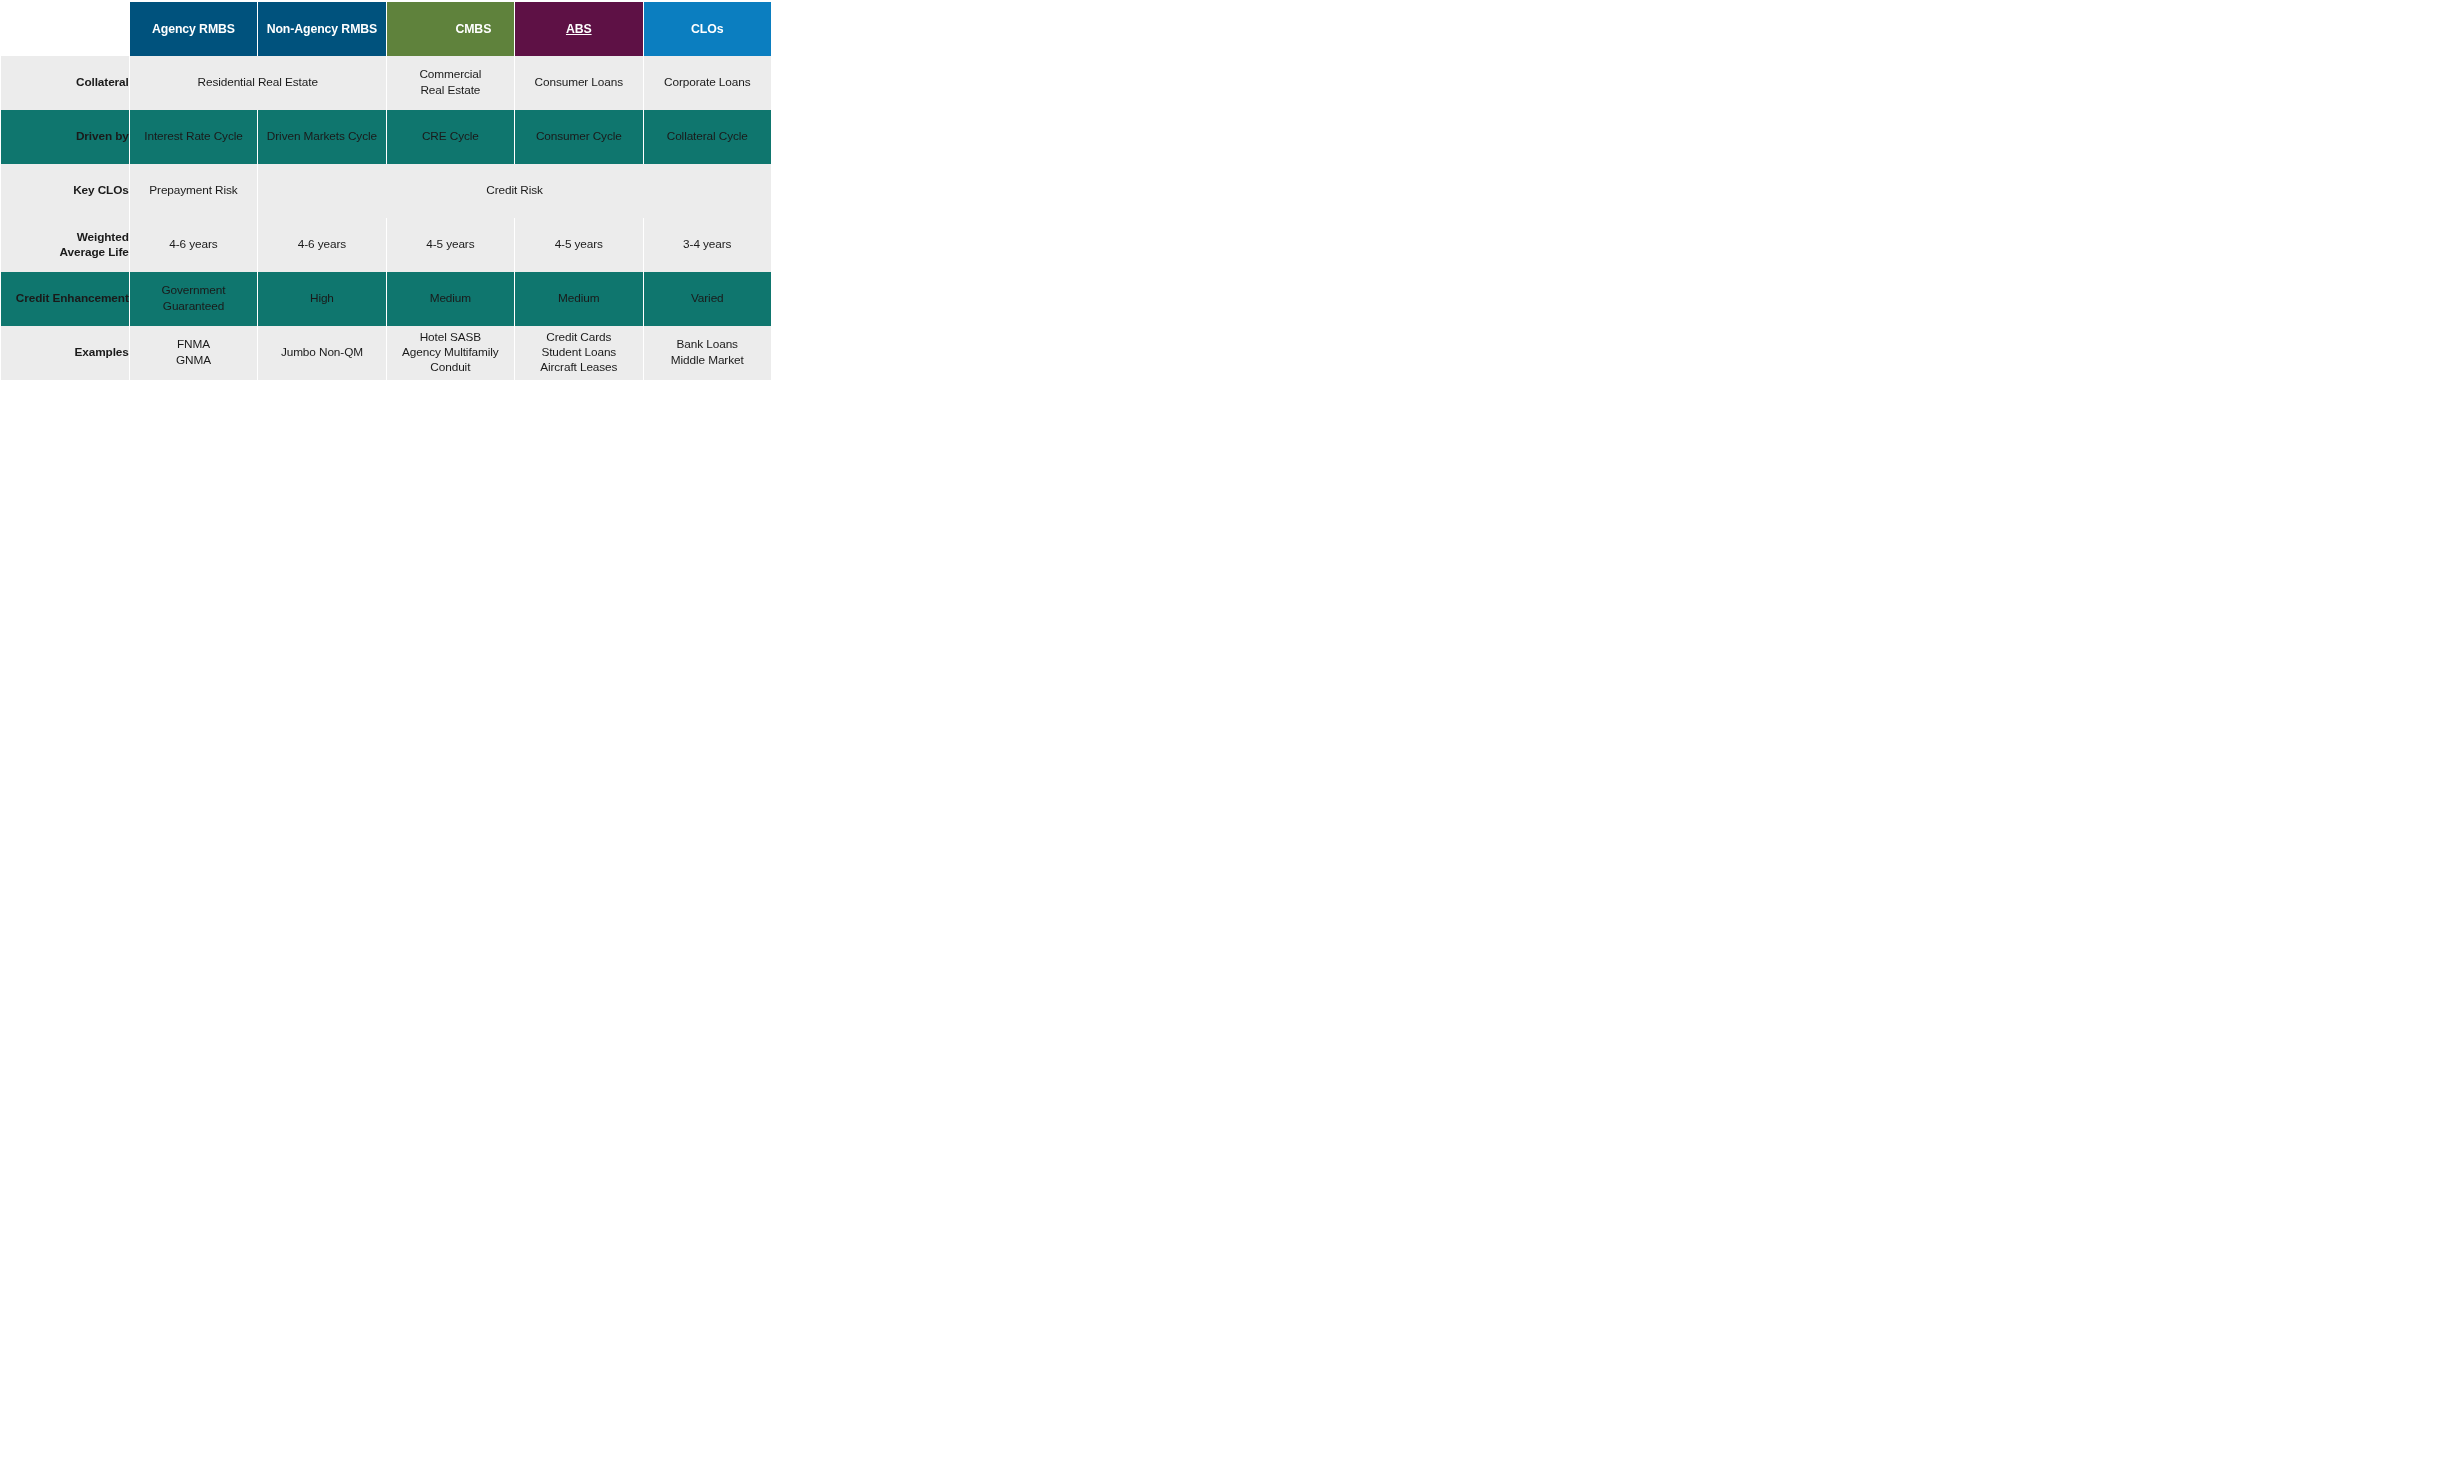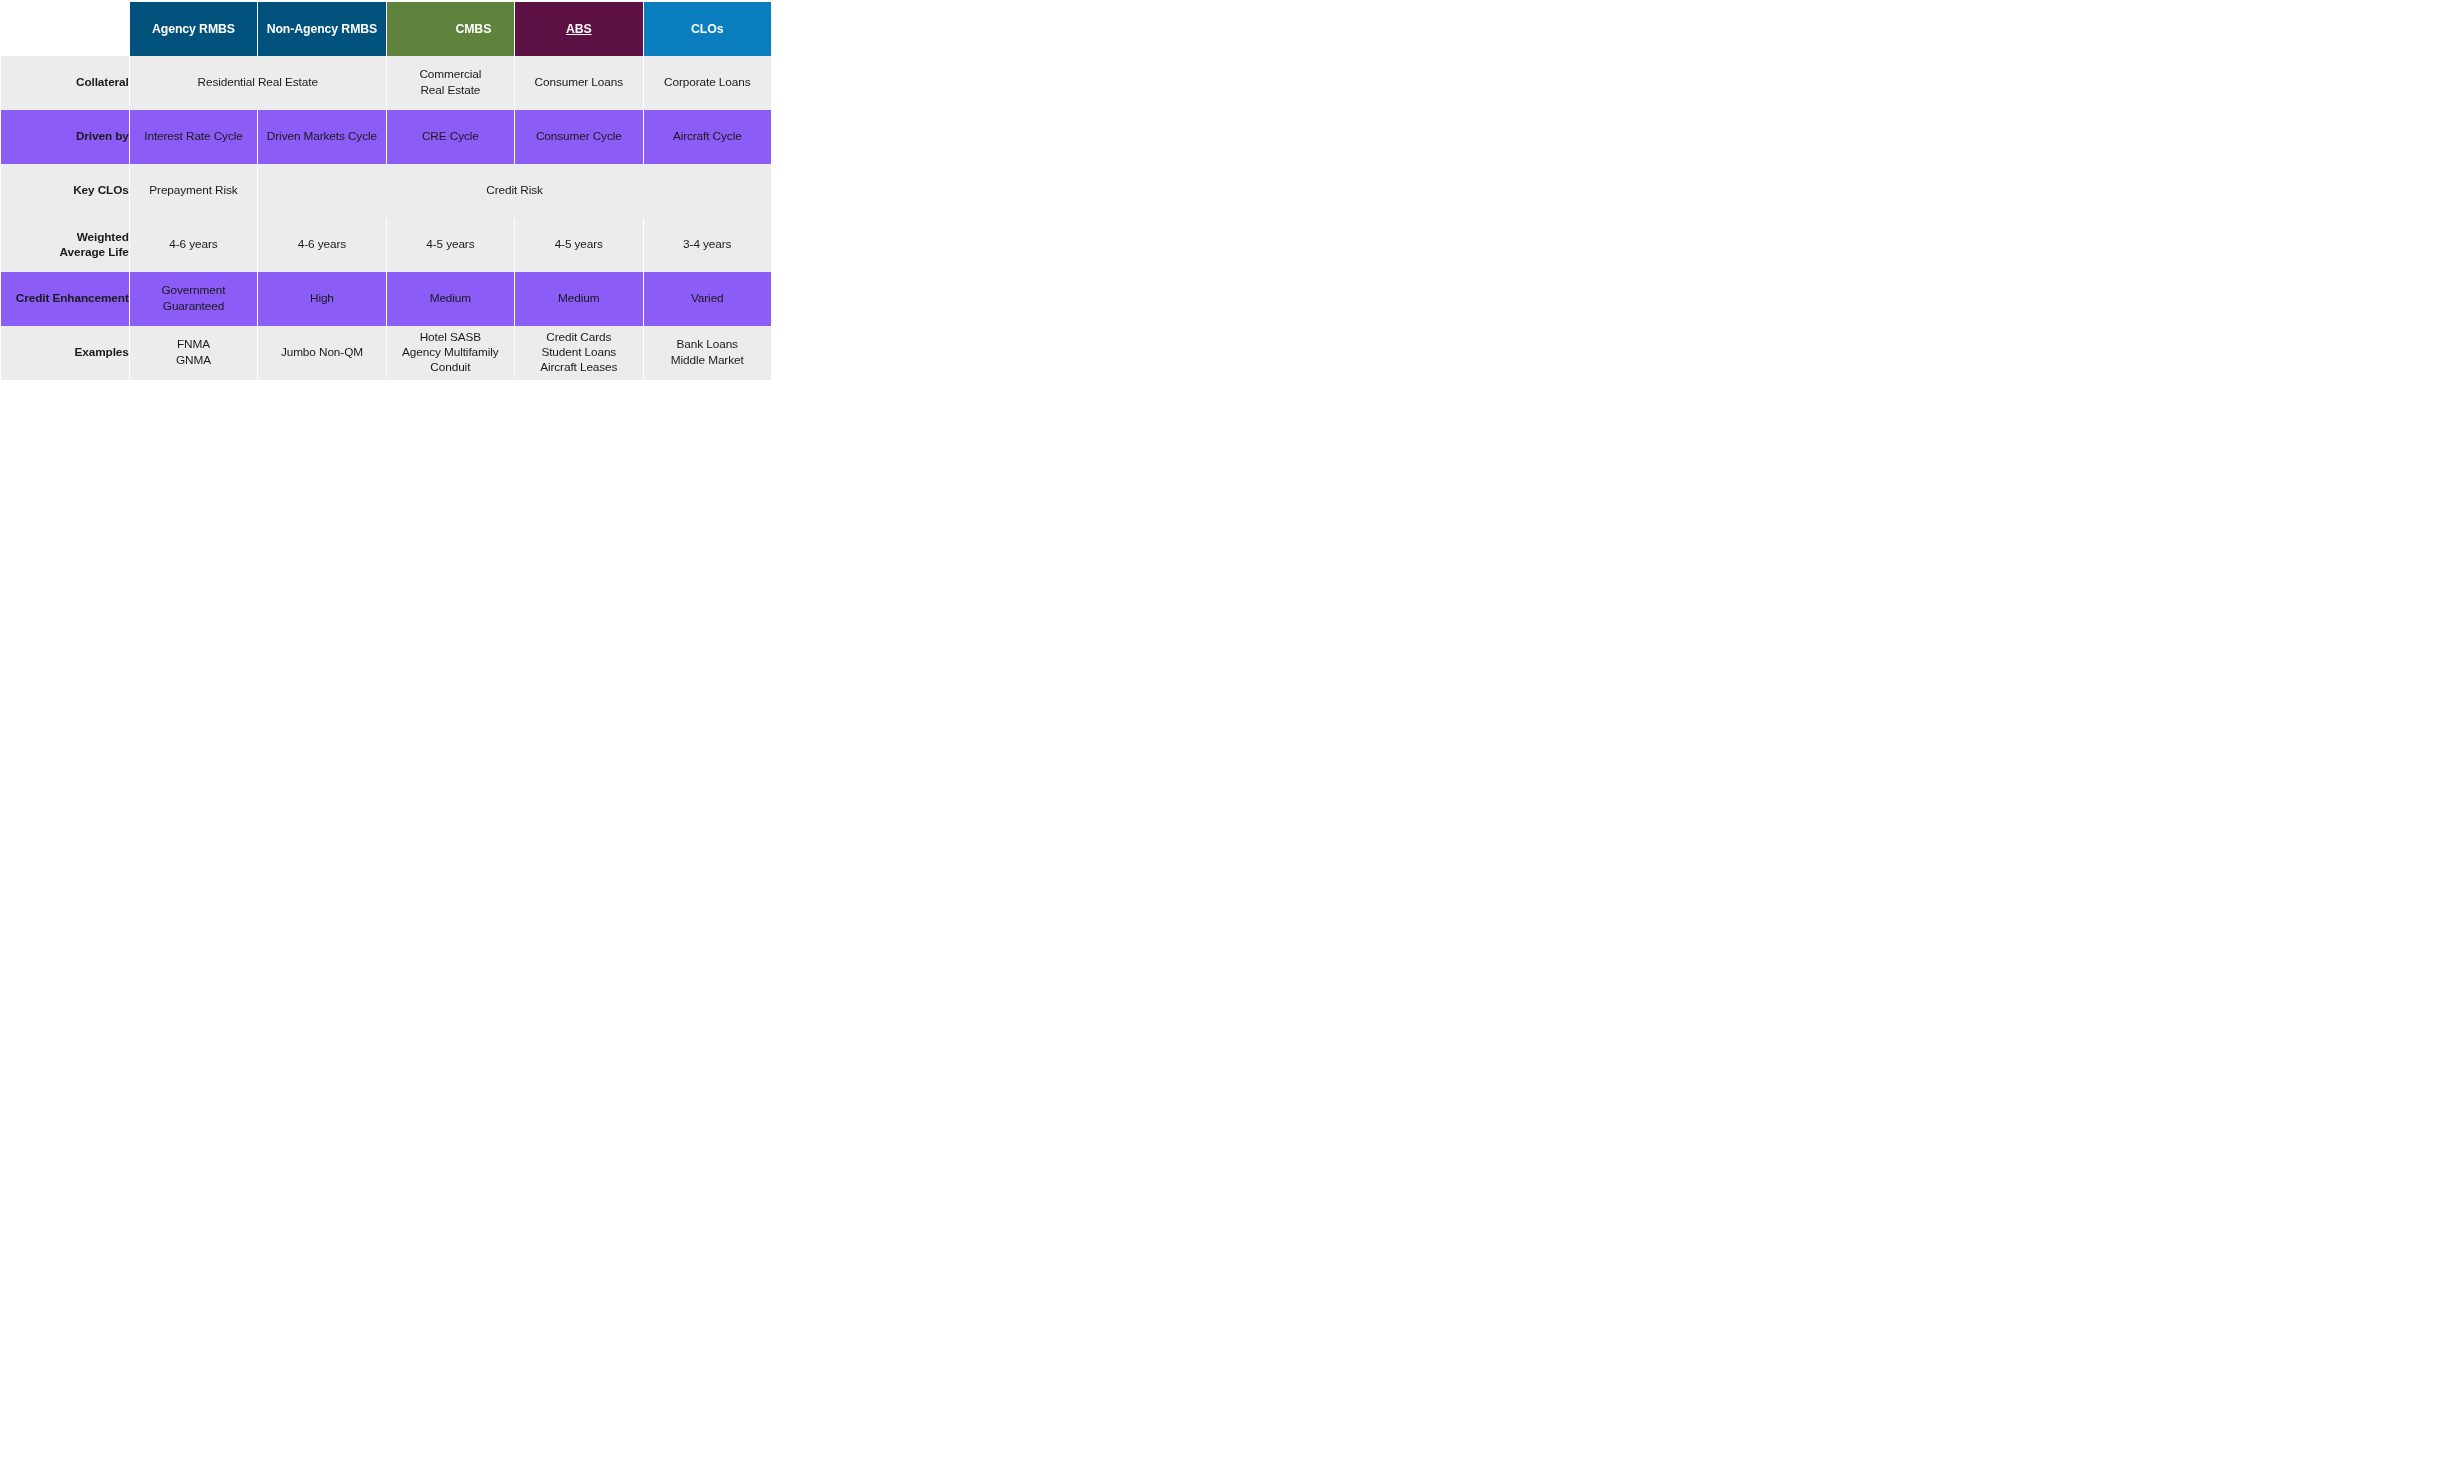--- a/index.html
+++ b/index.html
@@ -46,21 +46,21 @@
     font-weight: 700;
     line-height: 1.25;
   }
   td.val {
     text-align: center;
     font-size: 11.8px;
     font-weight: 400;
     line-height: 1.28;
   }
   tr.shade td { background: #ECECEC; }
-  tr.plain td { background: #8b5cf6; }
+  tr.plain td { background: #0f766e; }
   tr.hdr td.corner { background: #ffffff; }
 </style>
 </head>
 <body>
 
 <div class="page">
   <table class="cmp">
     <colgroup>
       <col class="c-label">
       <col class="c-data">
@@ -88,21 +88,21 @@
       <td class="val">Consumer Loans</td>
       <td class="val">Corporate Loans</td>
     </tr>
 
     <tr class="plain">
       <td class="rowlabel">Driven by</td>
       <td class="val">Interest Rate Cycle</td>
       <td class="val">Driven Markets Cycle</td>
       <td class="val">CRE Cycle</td>
       <td class="val">Consumer Cycle</td>
-      <td class="val">Aircraft Cycle</td>
+      <td class="val">Collateral Cycle</td>
     </tr>
 
     <tr class="shade">
       <td class="rowlabel">Key CLOs</td>
       <td class="val">Prepayment Risk</td>
       <td class="val" colspan="4">Credit Risk</td>
     </tr>
 
 
     <tr class="shade">

